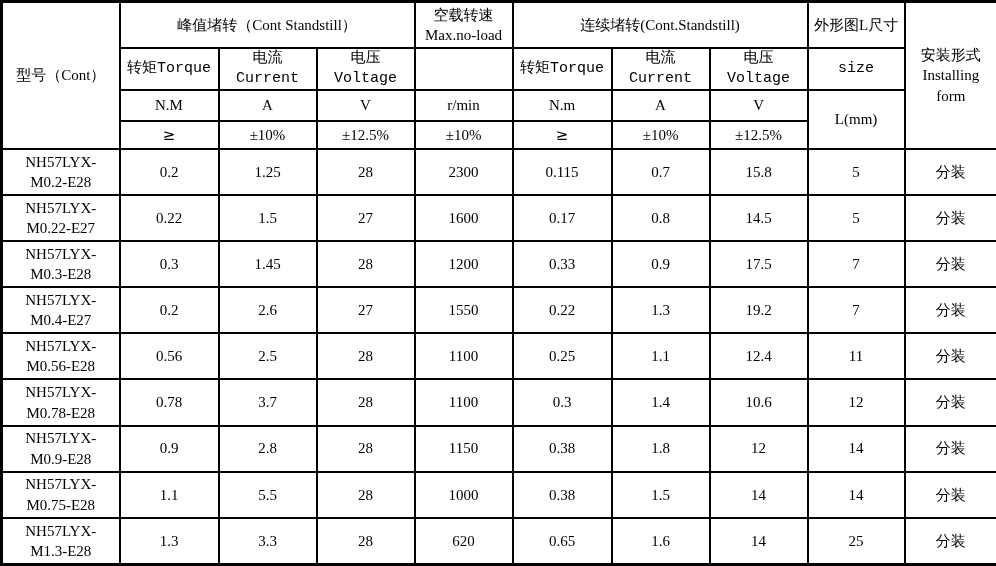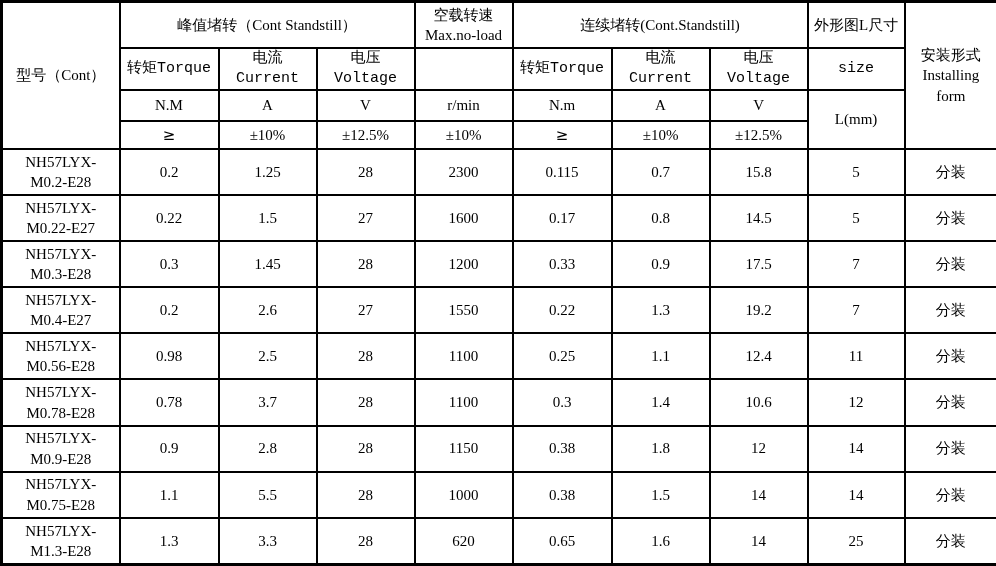--- a/index.html
+++ b/index.html
@@ -154,21 +154,21 @@
         <td>1550</td>
         <td>0.22</td>
         <td>1.3</td>
         <td>19.2</td>
         <td>7</td>
         <td>分装</td>
       </tr>
       <tr>
         <td>NH57LYX-
 M0.56-E28</td>
-        <td>0.98</td>
+        <td>0.56</td>
         <td>2.5</td>
         <td>28</td>
         <td>1100</td>
         <td>0.25</td>
         <td>1.1</td>
         <td>12.4</td>
         <td>11</td>
         <td>分装</td>
       </tr>
       <tr>

